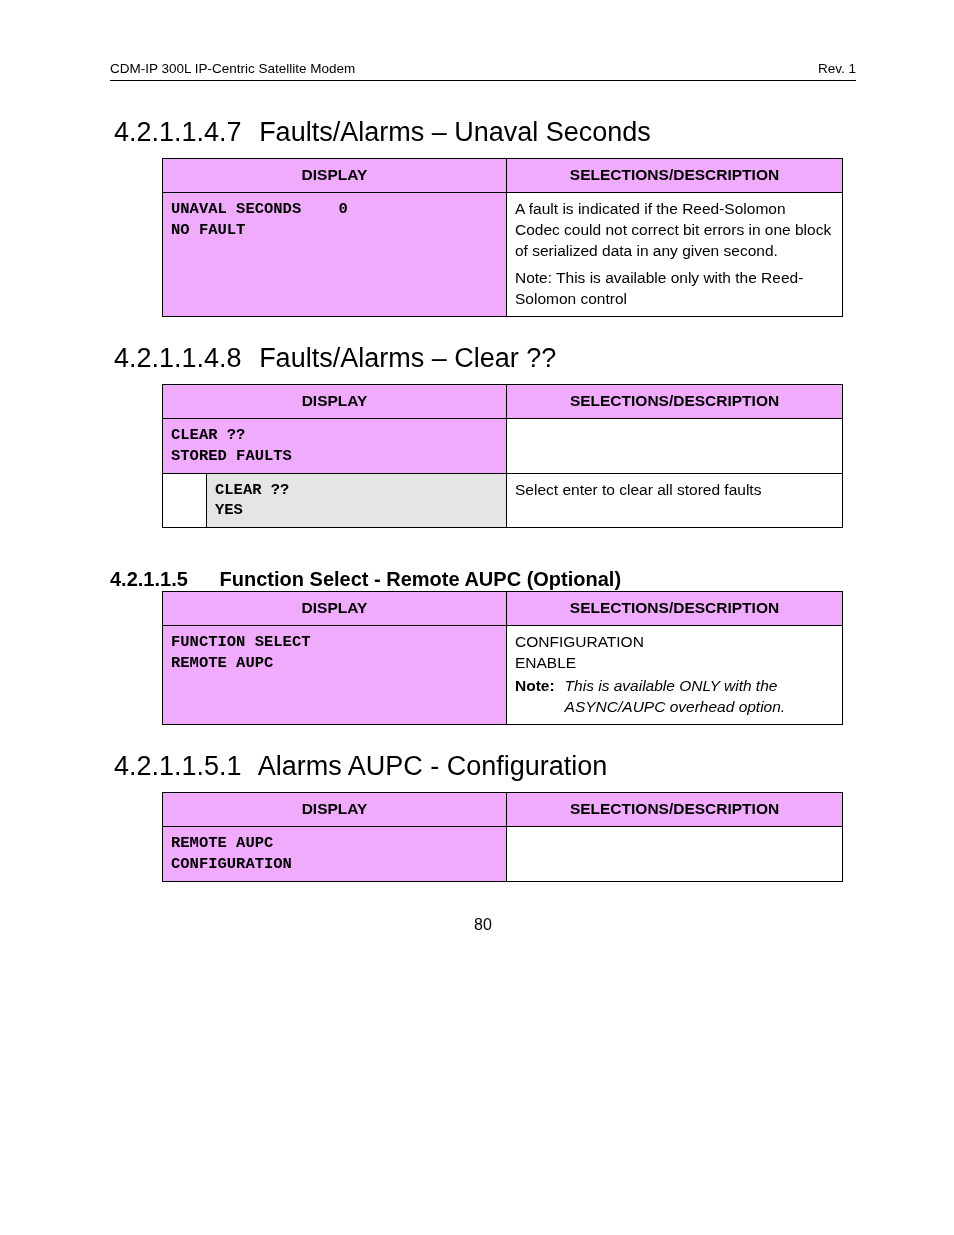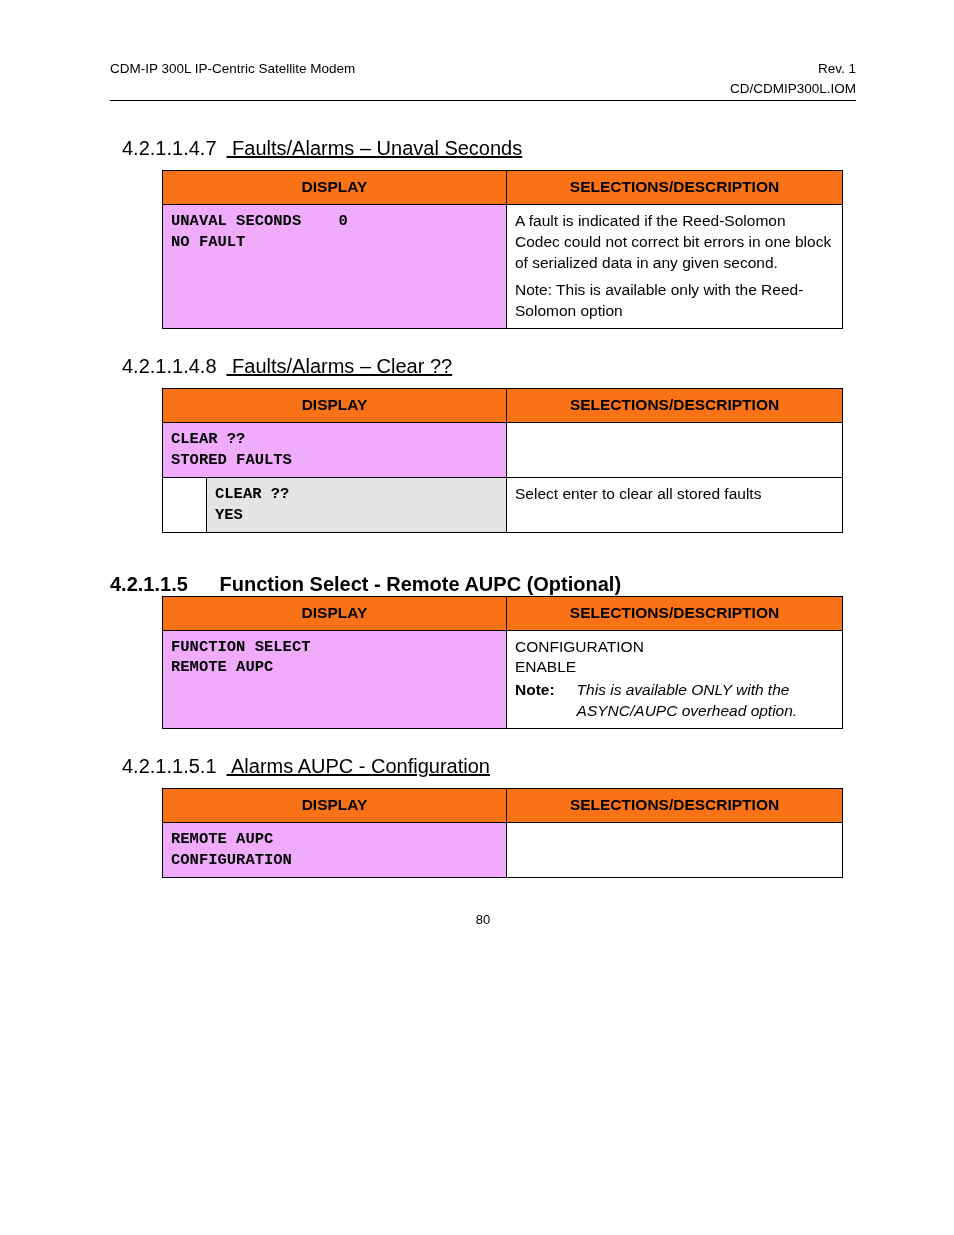--- a/index.html
+++ b/index.html
@@ -19,24 +19,23 @@
     font-size: 13.5px;
     line-height: 1.35;
     margin-bottom: 2px;
   }
   .hdr-underline {
     border-bottom: 1px solid #000;
     margin-top: 2px;
     margin-bottom: 36px;
   }
   h2.sec {
-    font-size: 20px;
+    font-size: 27px;
     font-weight: normal;
-    margin: 26px 0 10px 12px;
-    text-decoration: underline;
+    margin: 26px 0 10px 4px;
   }
   h2.sec-bold {
     font-size: 20px;
     font-weight: bold;
     margin: 40px 0 0 0;
   }
   .num { display:inline-block; margin-right: 10px; }
   .num-wide { display:inline-block; width: 104px; }
   table.disp {
     border-collapse: collapse;
@@ -48,21 +47,21 @@
   table.disp th, table.disp td {
     border: 1px solid #000;
     vertical-align: top;
     padding: 6px 8px;
     font-size: 15.5px;
     line-height: 1.35;
   }
   table.disp th {
     font-weight: bold;
     text-align: center;
-    background: #f97316;
+    background: #f0abfc;
     padding: 6px 9px;
   }
   col.dcol { width: 344px; }
   col.scol { width: 336px; }
   col.stub { width: 44px; }
   col.dsub { width: 300px; }
   td.lcd {
     background: #f0abfc;
     font-family: "Courier New", monospace;
     font-weight: bold;
@@ -73,41 +72,37 @@
   td.lcd-sub {
     background: #e5e5e5;
     font-family: "Courier New", monospace;
     font-weight: bold;
     font-size: 15px;
     white-space: pre;
     padding: 14px 10px 24px 32px;
   }
   td.stub { background:#fff; }
   td.desc { font-size: 15.5px; }
-  .note-row { display:flex; gap:22px; margin-top:2px; }
+  .note-row { display:flex; gap:10px; margin-top:2px; }
   .note-lab { font-weight:bold; flex:0 0 auto; }
   .note-txt { flex:1 1 auto;font-style:italic; }
   .footer {
     text-align: center;
-    font-size: 13px;
+    font-size: 16px;
     margin-top: 34px;
   }
 </style>
 </head>
 <body>
 
 <div>
   <div class="hdr-row">
     <span>CDM-IP 300L IP-Centric Satellite Modem</span>
     <span>Rev. 1</span>
   </div>
-  <div class="hdr-row">
-    <span></span>
-    <span>CD/CDMIP300L.IOM</span>
-  </div>
   <div class="hdr-underline"></div>
 </div>
 
 <h2 class="sec">
   <span class="num">4.2.1.1.4.7</span>
   <span>Faults/Alarms – Unaval Seconds</span>
 </h2>
 <table class="disp">
   <colgroup>
       <col class="dcol">
@@ -116,21 +111,21 @@
   <tbody>
       <tr>
     <th>DISPLAY</th>
     <th>SELECTIONS/DESCRIPTION</th>
   </tr>
   <tr>
     <td class="lcd">UNAVAL SECONDS    0
 NO FAULT</td>
     <td class="desc">
       <div>A fault is indicated if the Reed-Solomon Codec could not correct bit errors in one block of serialized data in any given second.</div>
-      <div style="margin-top:6px">Note: This is available only with the Reed-Solomon option</div>
+      <div style="margin-top:6px">Note: This is available only with the Reed-Solomon control</div>
     </td>
   </tr>
 </tbody>
   </table>
 
 <h2 class="sec">
   <span class="num">4.2.1.1.4.8</span>
   <span>Faults/Alarms – Clear ??</span>
 </h2>
 <table class="disp">

